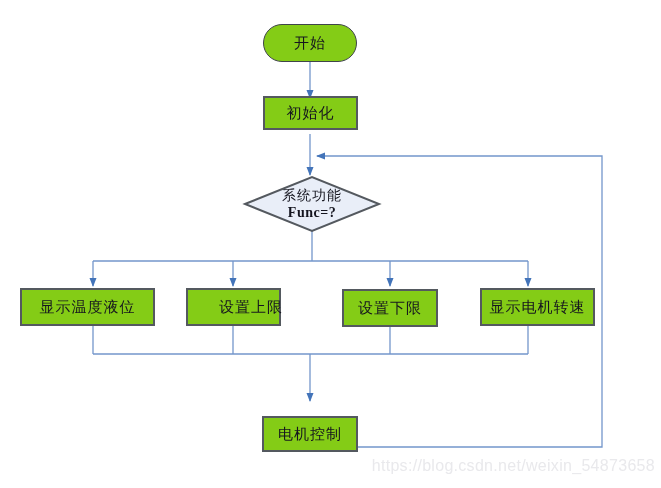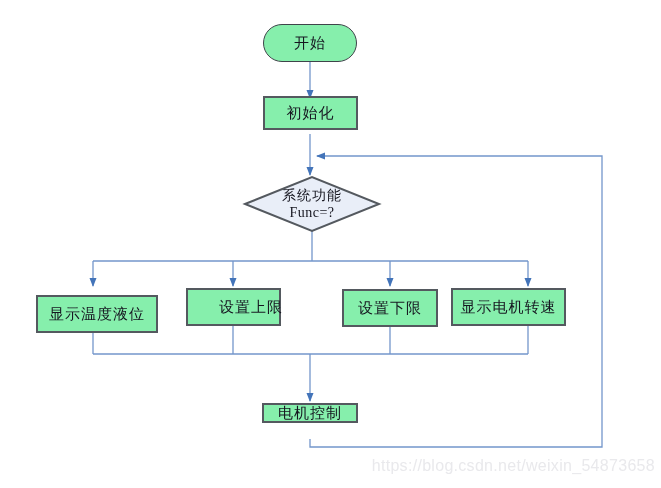--- a/index.html
+++ b/index.html
@@ -16,56 +16,56 @@
     left: 0; top: 0;
     width: 661px; height: 488px;
     z-index: 1;
   }
   .node {
     position: absolute;
     z-index: 2;
     display: flex;
     align-items: center;
     justify-content: center;
-    background: #86efac;
+    background: #84cc16;
     border: 2px solid #54595f;
     box-sizing: border-box;
     color: #15151f;
     font-size: 15px;
     letter-spacing: 1px;
     white-space: nowrap;
   }
   .terminator {
     left: 263px; top: 24px; width: 94px; height: 38px;
     border-radius: 19px;
     border-width: 1.5px;
     border-color: #3f444a;
   }
   .proc-init   { left: 263px; top: 96px; width: 95px;  height: 34px; }
-  .proc-b1     { left: 36px;  top: 288px; width: 122px; height: 38px; margin-top: 7px; }
+  .proc-b1     { left: 20px;  top: 288px; width: 135px; height: 38px; }
   .proc-b2     { left: 186px; top: 288px; width: 95px;  height: 38px; padding-left: 35px; }
   .proc-b3     { left: 342px; top: 289px; width: 96px;  height: 38px; }
-  .proc-b4     { left: 451px; top: 288px; width: 115px; height: 38px; }
-  .proc-motor  { left: 262px; top: 403px; width: 96px;  height: 20px; }
+  .proc-b4     { left: 480px; top: 288px; width: 115px; height: 38px; }
+  .proc-motor  { left: 262px; top: 416px; width: 96px;  height: 36px; }
   .diamond-label {
     position: absolute;
     z-index: 2;
     left: 245px; top: 177px; width: 134px; height: 54px;
     display: flex;
     flex-direction: column;
     align-items: center;
     justify-content: center;
     color: #15151f;
     font-size: 14px;
     line-height: 17px;
     letter-spacing: 1px;
     background: transparent;
     border: none;
   }
-  .diamond-label .l2 { font-weight: normal; letter-spacing: 0.5px; }
+  .diamond-label .l2 { font-weight: bold; letter-spacing: 0.5px; }
   .watermark {
     position: absolute;
     z-index: 3;
     right: 6px; top: 457px;
     color: #e9e9ec;
     font-family: "Liberation Sans", "DejaVu Sans", sans-serif;
     font-size: 16px;
     letter-spacing: 0.3px;
     user-select: none;
   }

